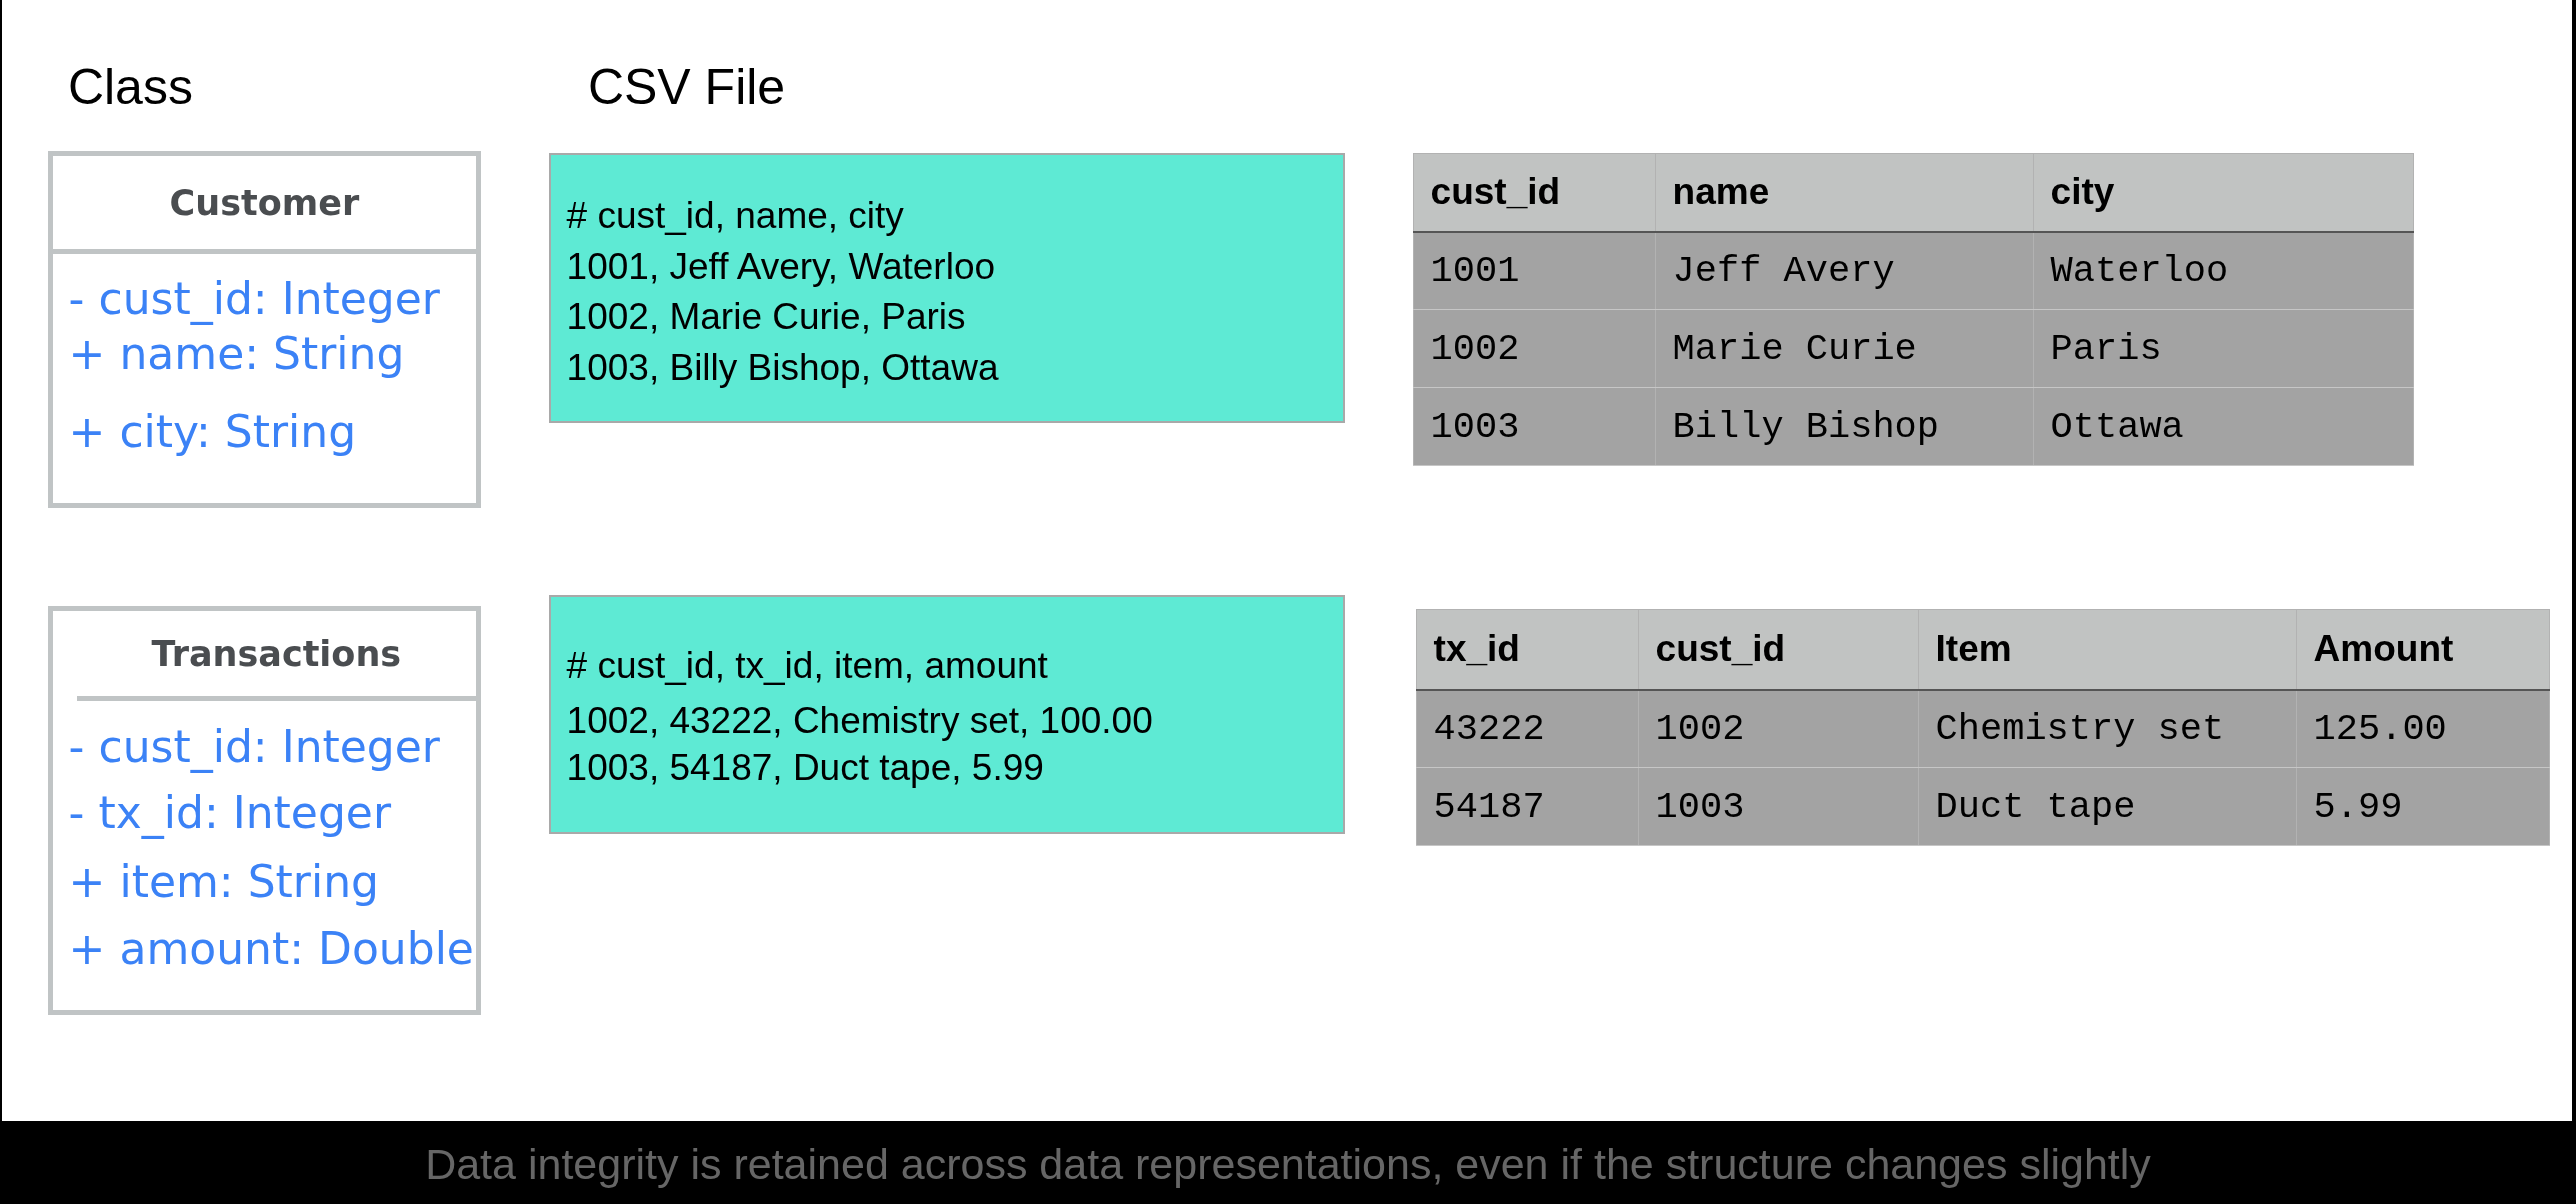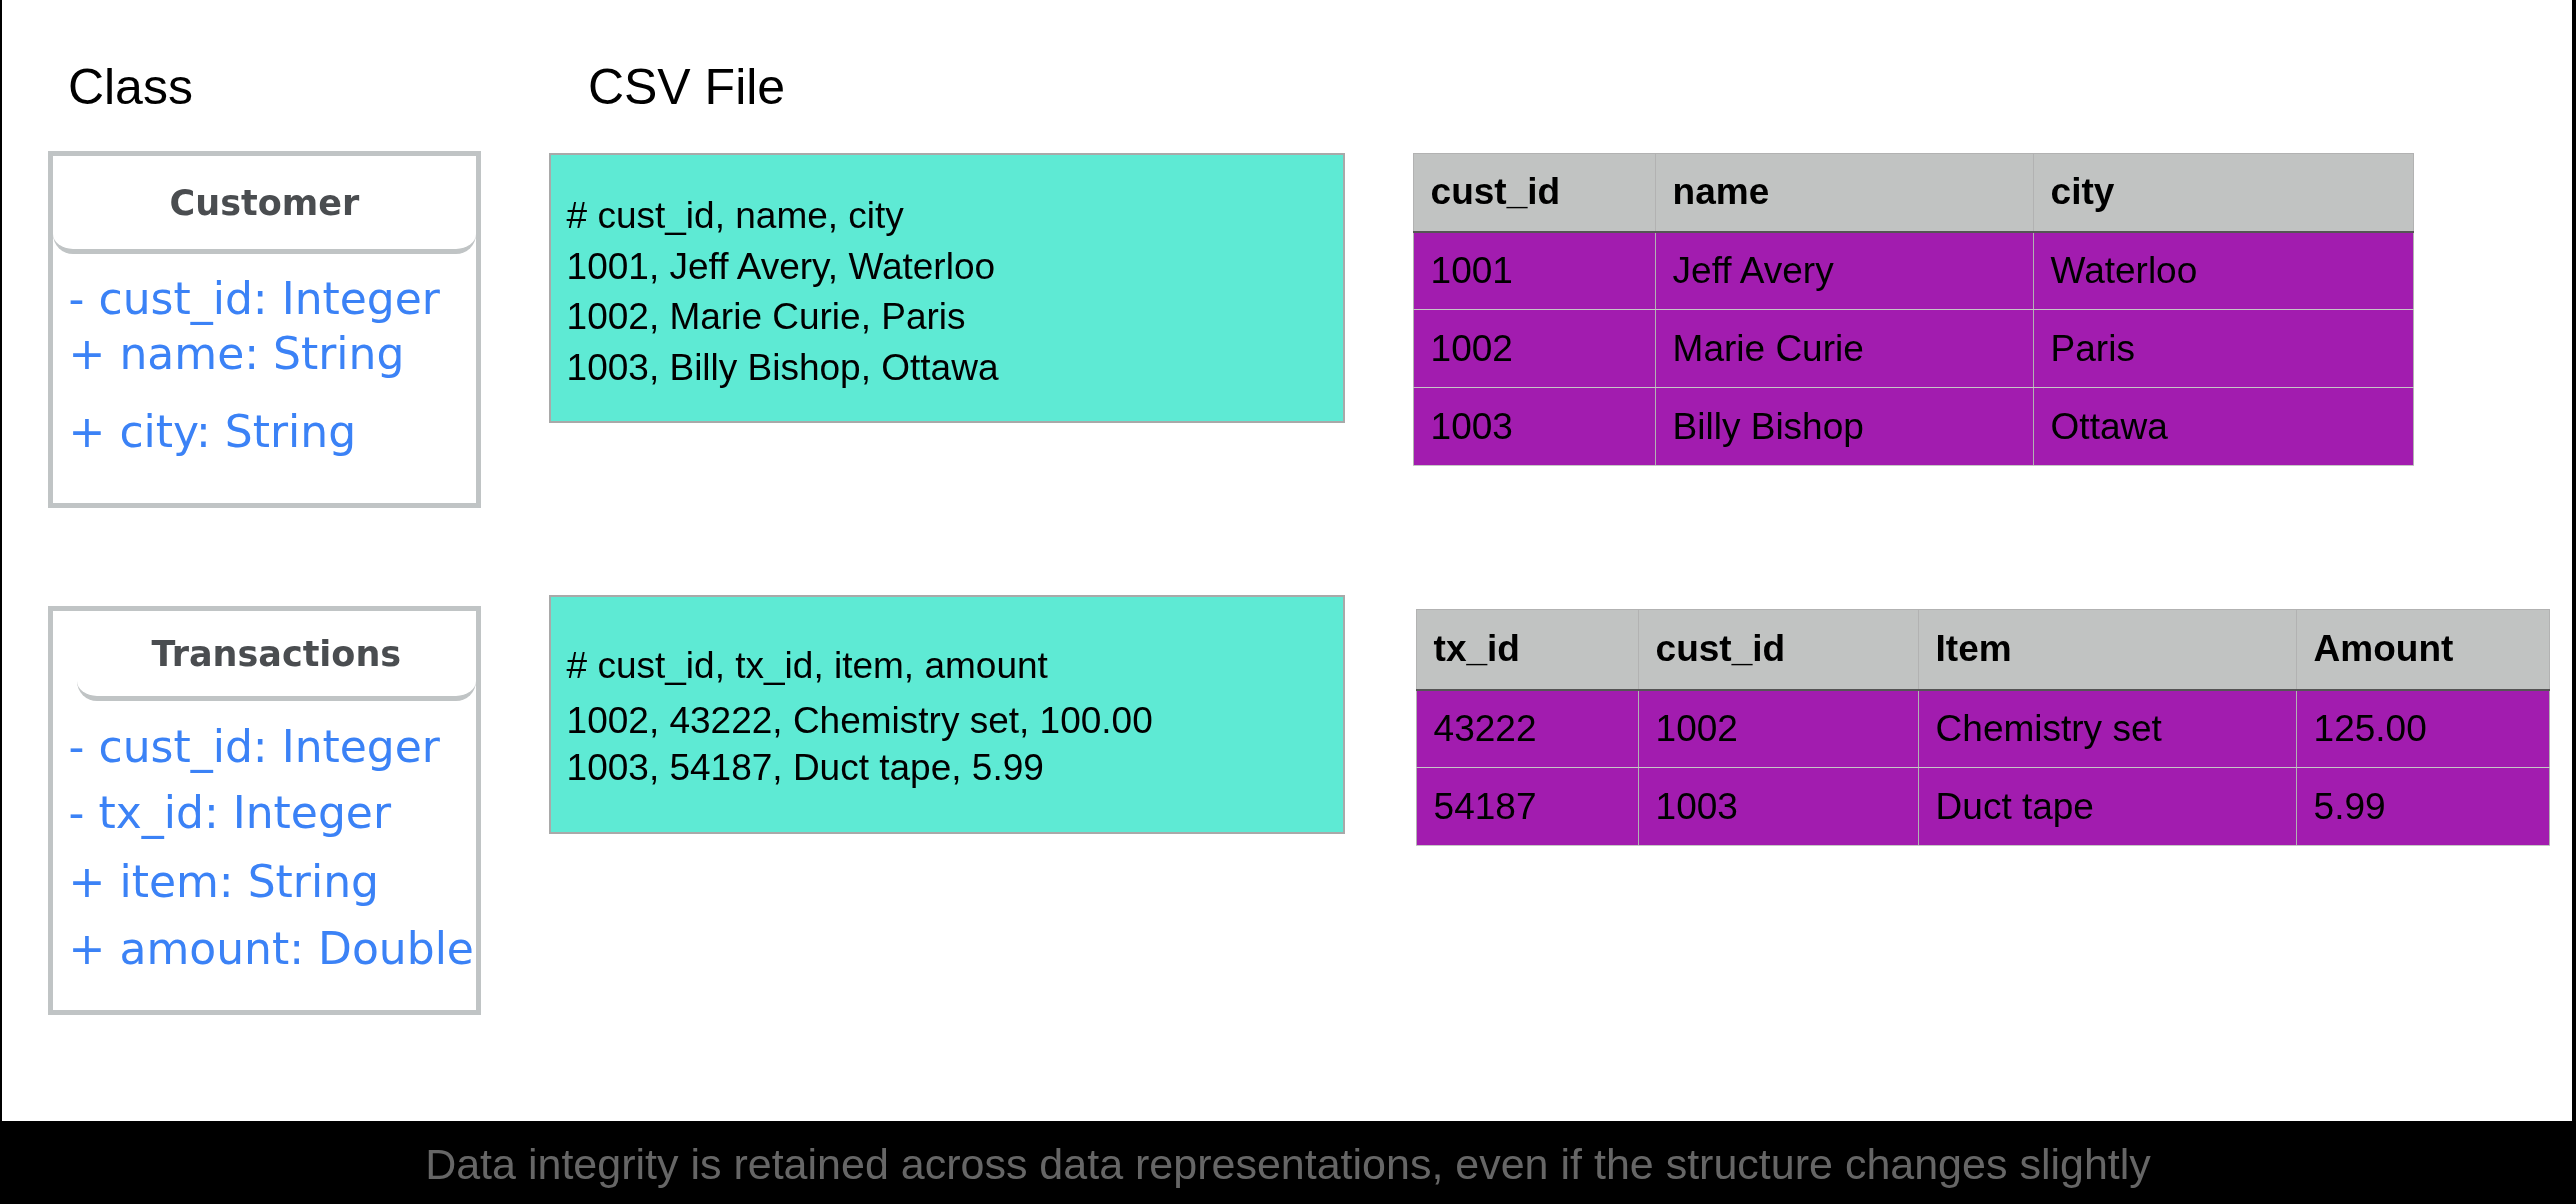--- a/index.html
+++ b/index.html
@@ -17,21 +17,21 @@
   }
   
   .uml {
     position: absolute; box-sizing: border-box;
     border: 5.6px solid #c0c4c5; background: #fff;
   }
   .uml-head {
     box-sizing: border-box; border-bottom: 5.6px solid #c0c4c5;
     display: flex; align-items: center; justify-content: center;
     font-family: "DejaVu Sans", sans-serif; font-weight: bold;
-    font-size: 35px; color: #4a4d50; border-radius: 20px;
+    font-size: 35px; color: #4a4d50;
   }
   .uml-attr {
     position: absolute; left: 15.7px; font-family: "DejaVu Sans", sans-serif;
     font-size: 44px; color: #3b82f6; white-space: nowrap; line-height: 1;
   }
   
   .csv {
     position: absolute; box-sizing: border-box;
     border: 2.8px solid #a9a9a9; background: #5eead4;
   }
@@ -46,21 +46,21 @@
   }
   table.db th, table.db td {
     box-sizing: border-box; text-align: left; padding: 0 0 0 16.7px;
     border-left: 1.9px solid #b2b2b2; border-right: 1.9px solid #b2b2b2;
     white-space: nowrap; overflow: hidden;
   }
   table.db th {
     background: #c1c3c2; font-weight: bold; border-top: 1.9px solid #b2b2b2;
     border-bottom: 2.8px solid #555;
   }
-  table.db td { border-bottom: 1.9px solid #c6c6c6; background: #a21caf; }
+  table.db td { border-bottom: 1.9px solid #c6c6c6; background: #a3a3a3; font-family: Liberation Mono, monospace; }
   .caption {
     position: absolute; left: 0; top: 1121px; width: 2576px; height: 84px;
     background: #000; color: #666666; font-size: 43px;
     display: flex; align-items: center; justify-content: center;
     white-space: nowrap; padding-top: 3.7px; box-sizing: border-box;
   }
 </style>
 </head>
 <body>
 

